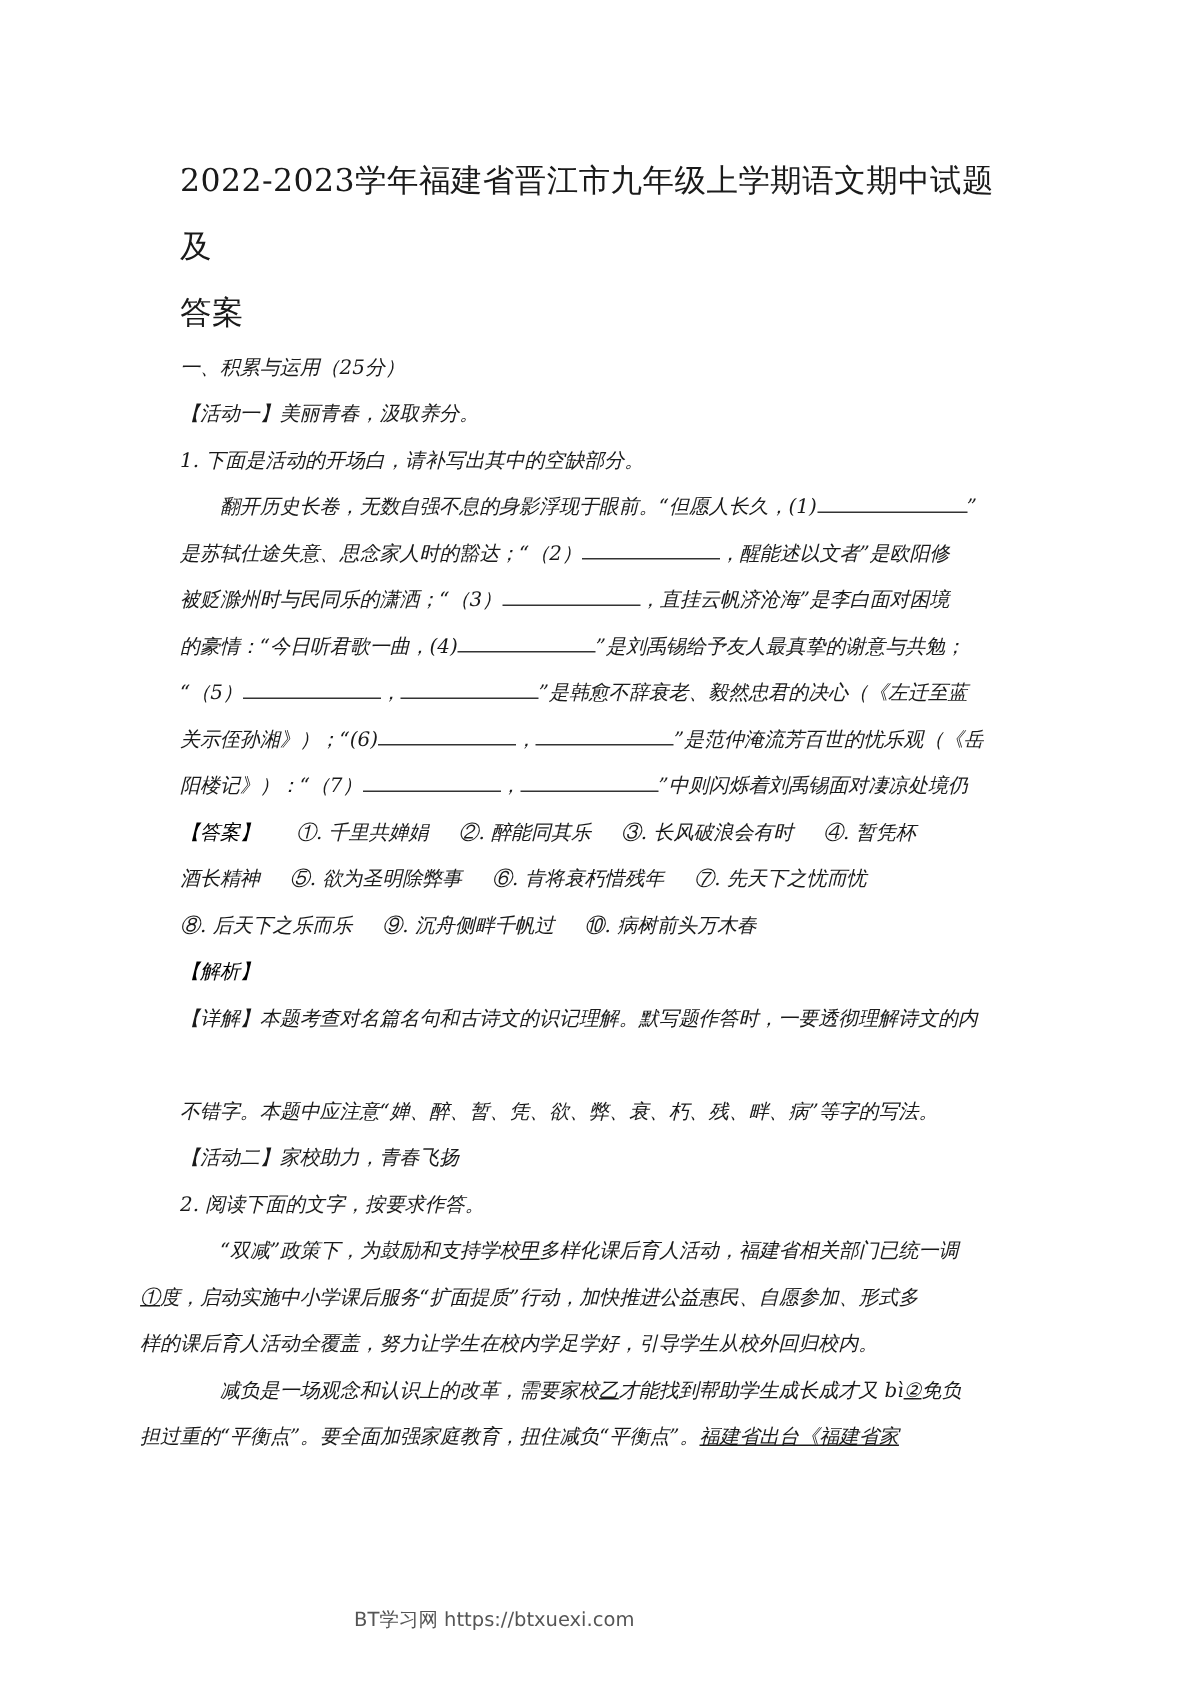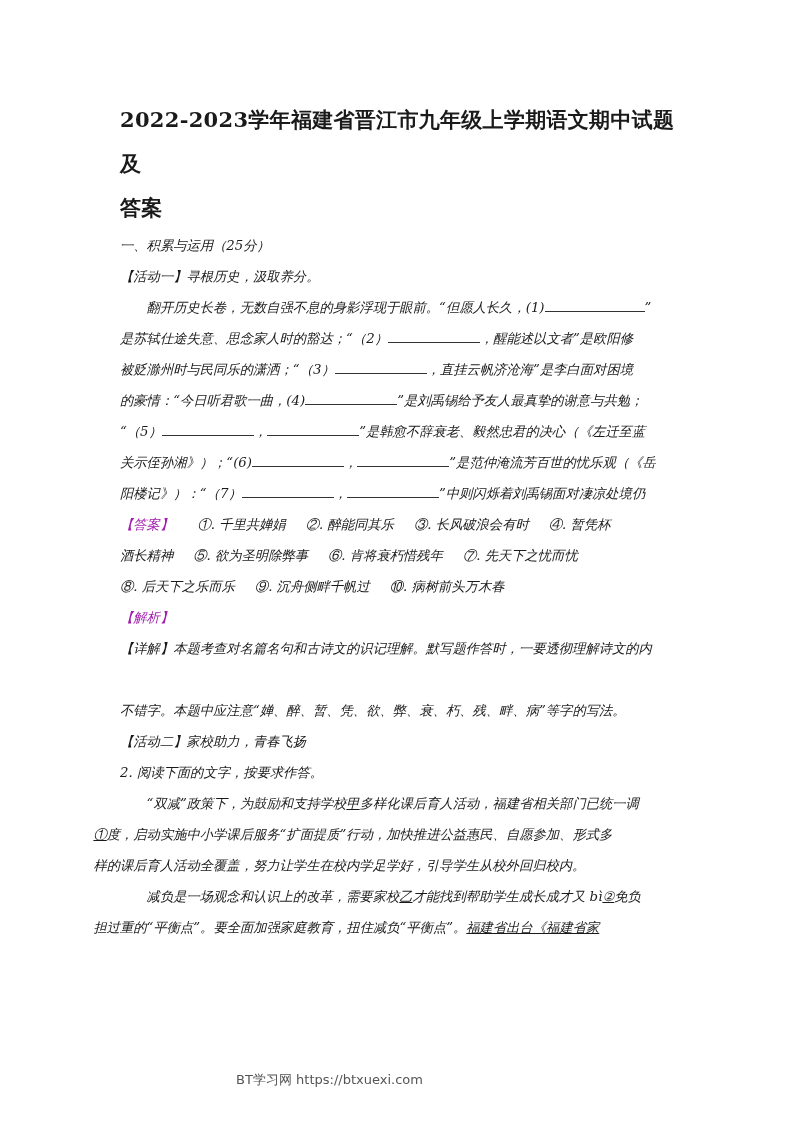--- a/index.html
+++ b/index.html
@@ -1,38 +1,39 @@
 <!DOCTYPE html>
 <html><head>
   <meta charset="utf-8">
   <style>
     html, body { margin: 0; padding: 0; background: #ffffff; }
     body { width: 793px; height: 1122px; position: relative; overflow: hidden;
            font-family: "DejaVu Serif", "Liberation Serif", serif; color: #1a1a1a; }
     .page { position: absolute; left: 120px; top: 98px; width: 556px; }
-    .title { font-size: 21px; line-height: 44px; margin: 0; font-weight: bold; letter-spacing: 0.3px; }
+    .title { font-size: 21px; line-height: 44px; margin: 0; font-weight: normal; letter-spacing: 0.3px; }
     .p { font-size: 13.3px; line-height: 31px; margin: 0; white-space: normal; text-align: justify; font-style: italic; }
     .indent { text-indent: 2em; }
-    .blue { color: #a21caf; }
+    .blue { color: #000000; }
     .blank { display: inline-block; border-bottom: 1px solid #333; width: 92px; height: 14px; vertical-align: baseline; }
     .u { text-decoration: underline; }
     .footer { position: absolute; top: 1071px; left: 0; width: 659px; text-align: center;
               font-family: "DejaVu Sans", sans-serif; font-size: 13px; color: #555; }
     .gap { display: inline-block; width: 20px; }
   </style>
 </head>
 <body>
 
 <div class="page">
   <h1 class="title">
     <span>2022-2023学年福建省晋江市九年级上学期语文期中试题及</span><br>
     <span>答案</span>
   </h1>
   <p class="p">一、积累与运用（25分）</p>
-  <p class="p">【活动一】寻根历史，汲取养分。</p>
+  <p class="p">【活动一】美丽青春，汲取养分。</p>
+  <p class="p">1. 下面是活动的开场白，请补写出其中的空缺部分。</p>
   <p class="p indent">
     <span>翻开历史长卷，无数自强不息的身影浮现于眼前。“但愿人长久，(1)</span><span class="blank" style="width:100px"></span><span>”</span><br>
     <span>是苏轼仕途失意、思念家人时的豁达；“（2）</span><span class="blank"></span><span>，醒能述以文者”是欧阳修</span><br>
     <span>被贬滁州时与民同乐的潇洒；“（3）</span><span class="blank"></span><span>，直挂云帆济沧海”是李白面对困境</span><br>
     <span>的豪情：“今日听君歌一曲，(4)</span><span class="blank"></span><span>”是刘禹锡给予友人最真挚的谢意与共勉；</span><br>
     <span>“（5）</span><span class="blank"></span><span>，</span><span class="blank"></span><span>”是韩愈不辞衰老、毅然忠君的决心（《左迁至蓝</span><br>
     <span>关示侄孙湘》）；“(6)</span><span class="blank"></span><span>，</span><span class="blank"></span><span>”是范仲淹流芳百世的忧乐观（《岳</span><br>
     <span>阳楼记》）：“（7）</span><span class="blank"></span><span>，</span><span class="blank"></span><span>”中则闪烁着刘禹锡面对凄凉处境仍</span><br>
   </p>
   <p class="p" style="text-indent:0">

